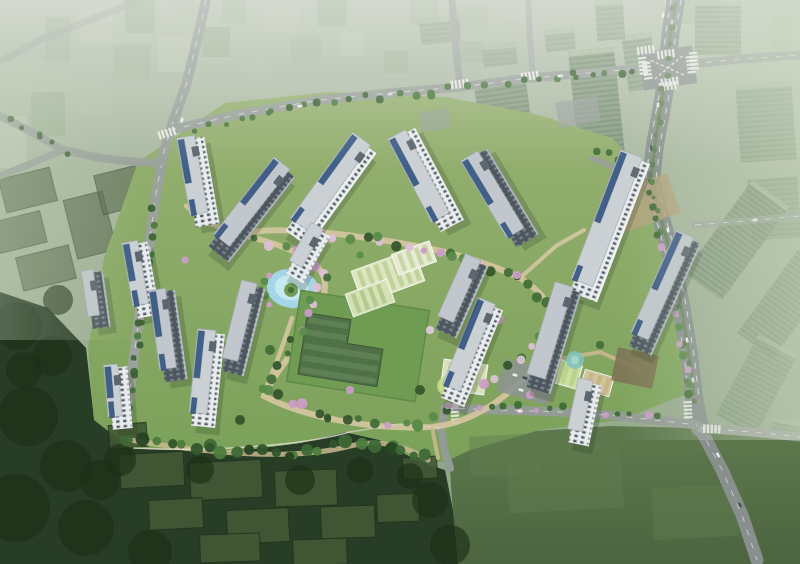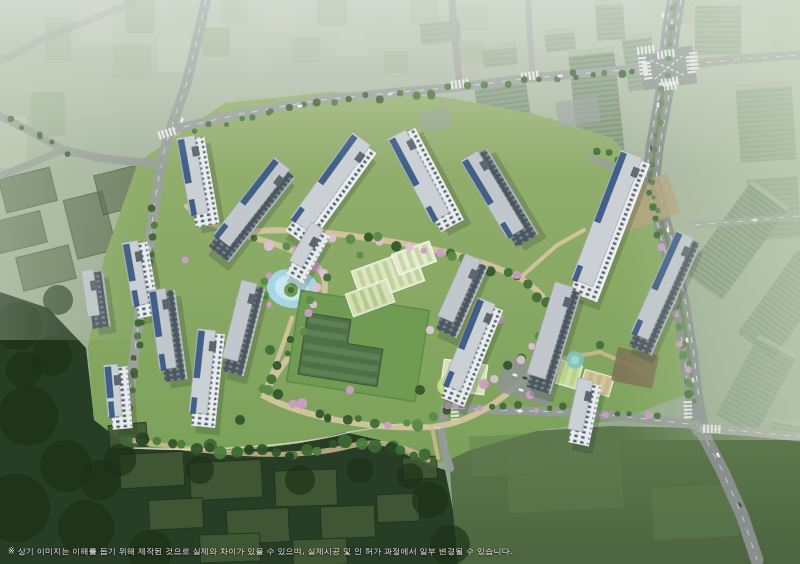--- a/index.html
+++ b/index.html
@@ -854,14 +854,13 @@
           <rect x="-4" y="-23" width="7" height="10" fill="#59636d"></rect>
         </g>
       </g>
     <g id="layer-haze">
       <rect x="0" y="0" width="800" height="170" fill="url(#hazeTop)"></rect>
       <rect x="620" y="0" width="180" height="440" fill="url(#hazeRight)"></rect>
       <rect x="0" y="60" width="140" height="280" fill="url(#hazeLeft)"></rect>
       <rect x="0" y="0" width="800" height="564" fill="#9fb694" opacity="0.05"></rect>
     </g>
   </svg>
-  <div class="caption">※ 상기 이미지는 이해를 돕기 위해 제작된 것으로 실제와 차이가 있을 수 있으며, 실제시공 및 인 허가 과정에서 일부 변경될 수 있습니다.</div>
 </div>
 
 </body></html>

